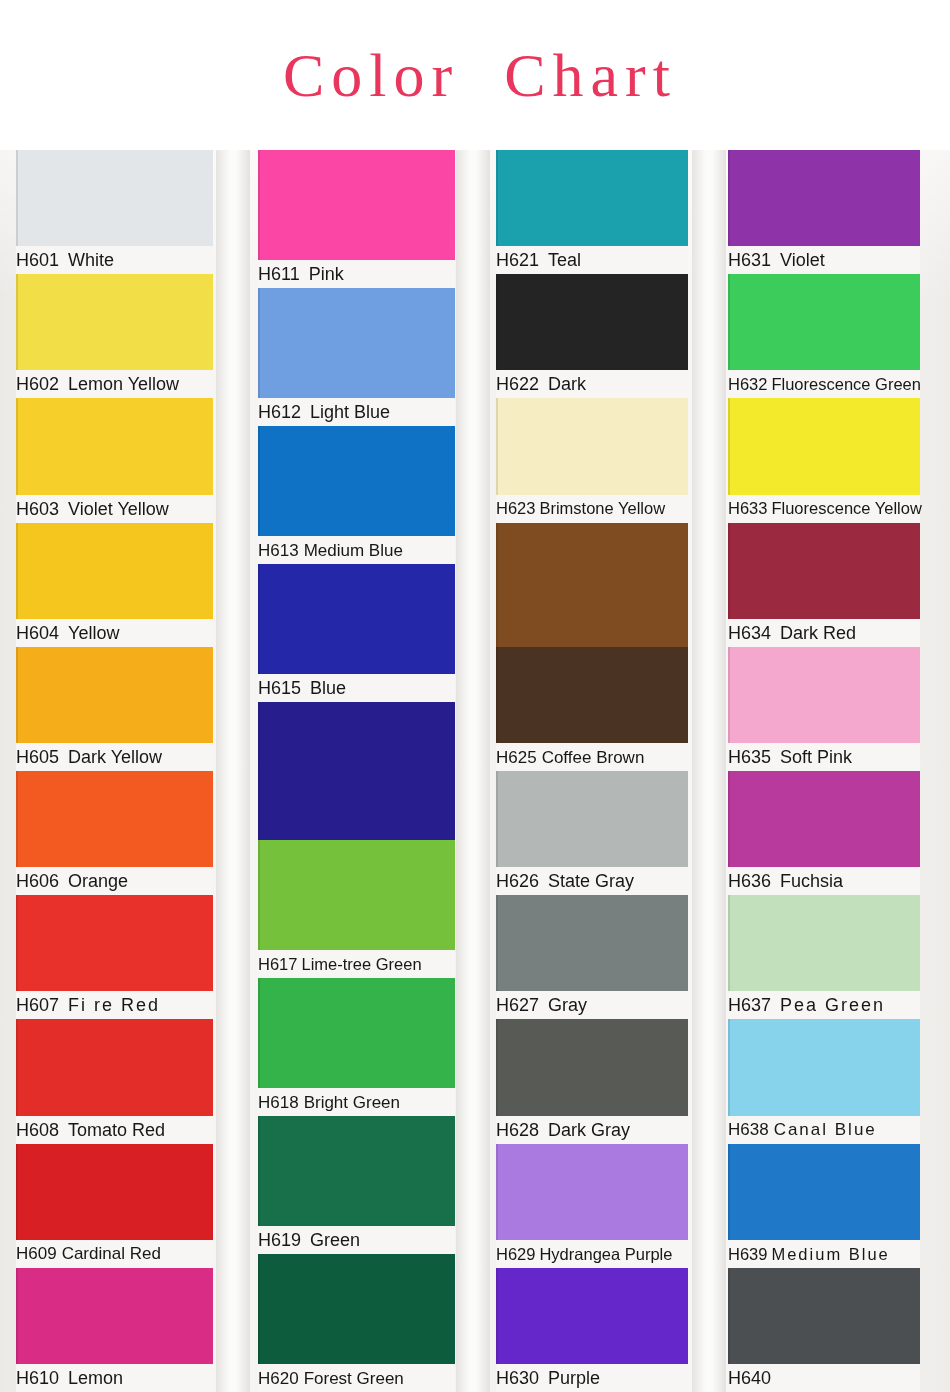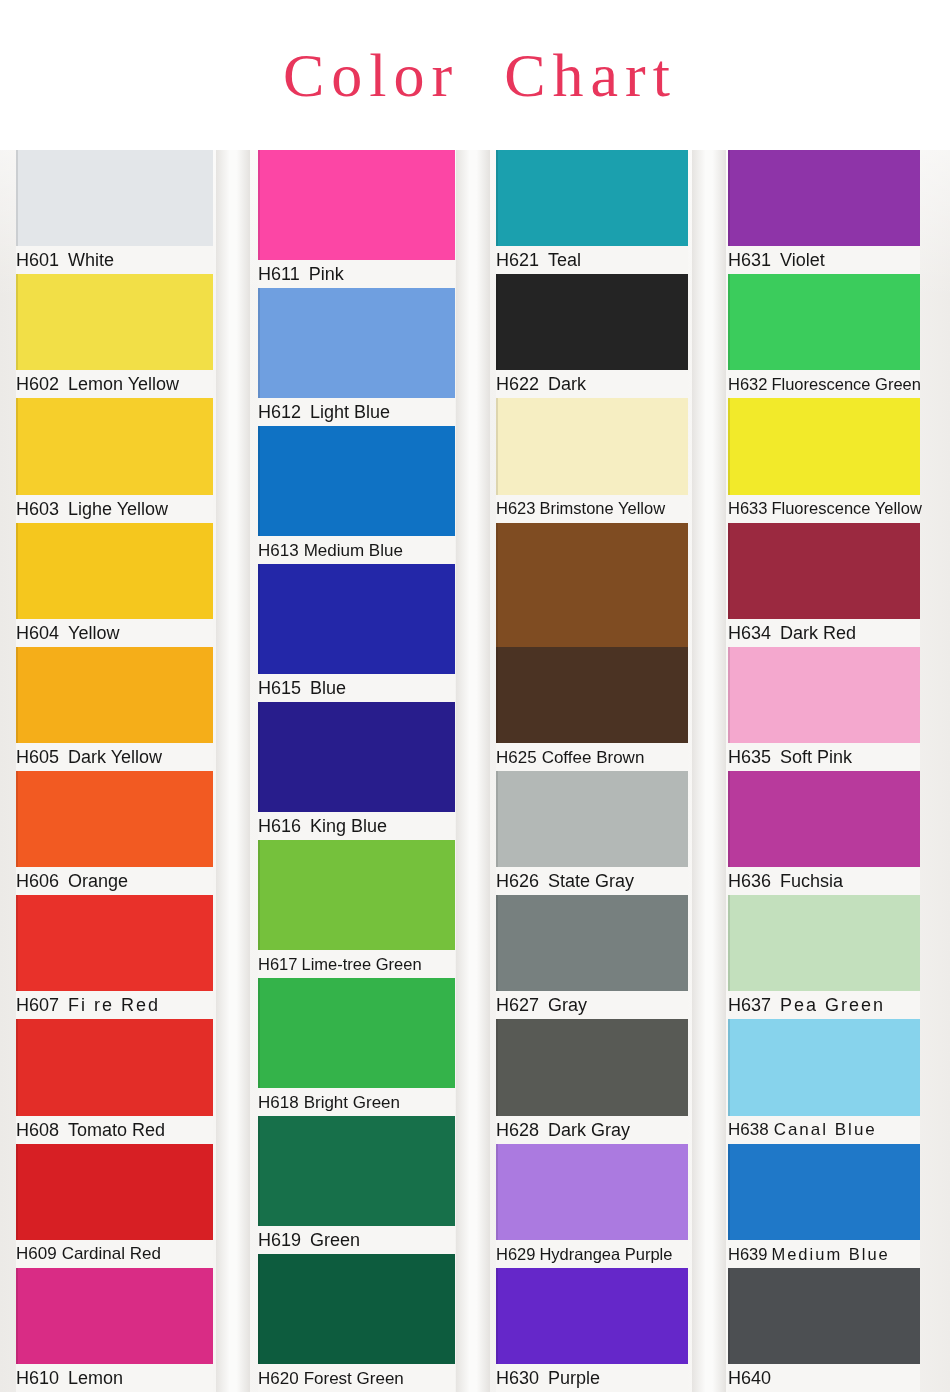--- a/index.html
+++ b/index.html
@@ -162,21 +162,21 @@
           <div class="swatch-label">
             <span class="code">H602</span>
             <span class="name">Lemon Yellow</span>
           </div>
         </div>
 
         <div class="swatch-row">
           <div class="swatch-chip" style="background-color: rgb(246, 207, 43);"></div>
           <div class="swatch-label">
             <span class="code">H603</span>
-            <span class="name">Lighe Yellow</span>
+            <span class="name">Violet Yellow</span>
           </div>
         </div>
 
         <div class="swatch-row">
           <div class="swatch-chip" style="background-color: rgb(245, 199, 30);"></div>
           <div class="swatch-label">
             <span class="code">H604</span>
             <span class="name">Yellow</span>
           </div>
         </div>
@@ -263,24 +263,20 @@
         <div class="swatch-row">
           <div class="swatch-chip" style="background-color: rgb(35, 39, 168);"></div>
           <div class="swatch-label">
             <span class="code">H615</span>
             <span class="name">Blue</span>
           </div>
         </div>
 
         <div class="swatch-row">
           <div class="swatch-chip" style="background-color: rgb(40, 29, 140);"></div>
-          <div class="swatch-label">
-            <span class="code">H616</span>
-            <span class="name">King Blue</span>
-          </div>
         </div>
 
         <div class="swatch-row">
           <div class="swatch-chip" style="background-color: rgb(117, 193, 60);"></div>
           <div class="swatch-label narrow">
             <span class="code">H617</span>
             <span class="name">Lime-tree Green</span>
           </div>
         </div>
 

